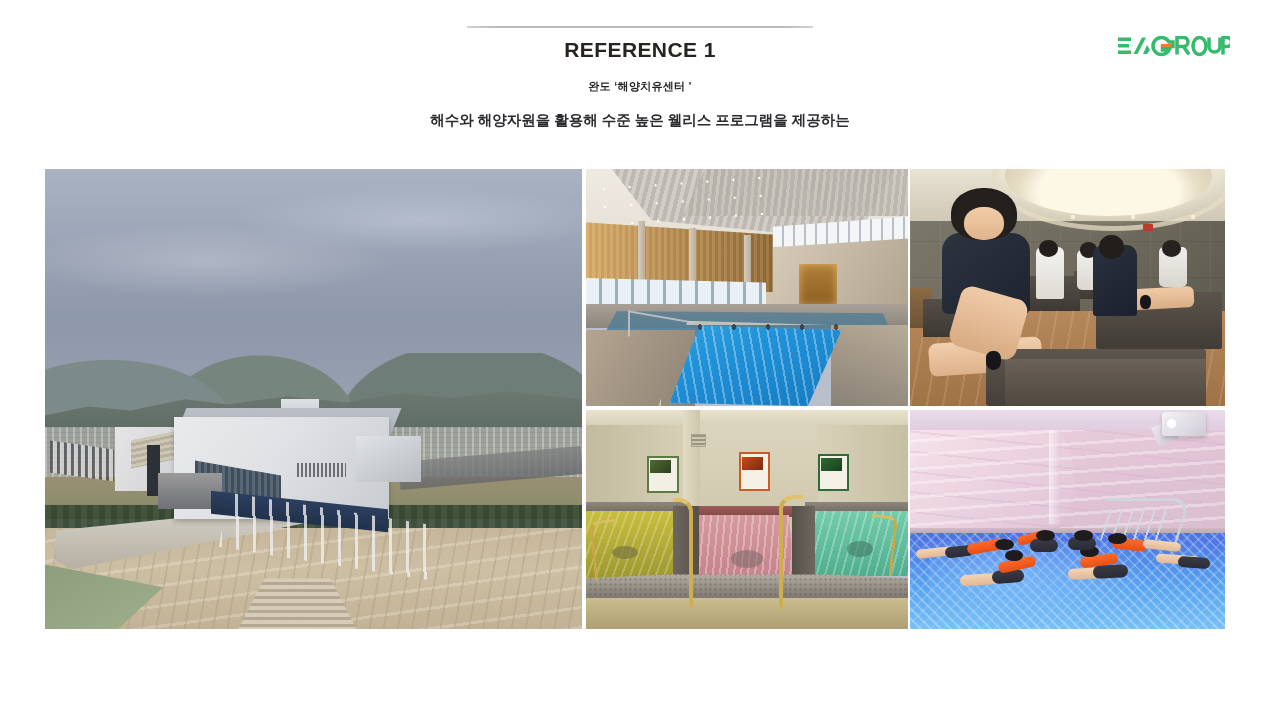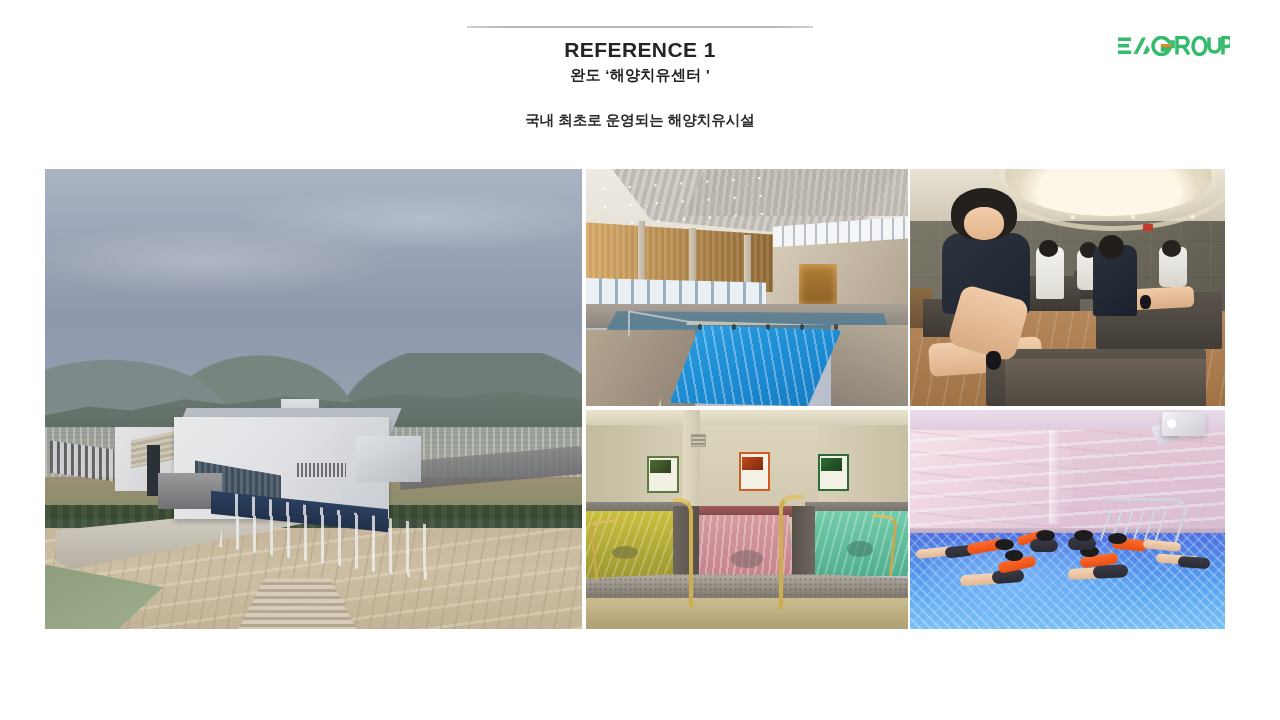--- a/index.html
+++ b/index.html
@@ -46,23 +46,23 @@
     font-size: 21px;
     font-weight: bold;
     letter-spacing: 0.4px;
     color: #262320;
     text-align: center;
     line-height: 26px;
   }
   .sub-title {
     position: absolute;
     left: 0;
-    top: 63px;
+    top: 74px;
     width: 1280px;
-    font-size: 15px;
+    font-size: 11px;
     font-weight: bold;
     color: #231f20;
     text-align: center;
     line-height: 24px;
     letter-spacing: 0.3px;
   }
   .desc {
     position: absolute;
     left: 0;
     top: 111px;
@@ -747,21 +747,21 @@
 </head>
 <body>
 
 <div class="slide">
 
   <div class="header-block">
     <div class="top-rule"></div>
     <div class="ref-title">REFERENCE 1</div>
     <div class="sub-title">완도 ‘해양치유센터 '</div>
     <div class="desc">
-      <span>국내 최초로 운영되는 해양치유시설</span>
+      <span>해수와 해양자원을 활용해 수준 높은 웰리스 프로그램을 제공하는</span>
     </div>
   </div>
 
   <div class="logo">
     <svg width="112" height="20" viewBox="0 0 224 40">
 
       <rect x="0" y="3" width="26" height="7" fill="#35bb6c"></rect>
       <rect x="0" y="16" width="22" height="7" fill="#35bb6c"></rect>
       <rect x="0" y="29" width="26" height="7" fill="#35bb6c"></rect>
 

